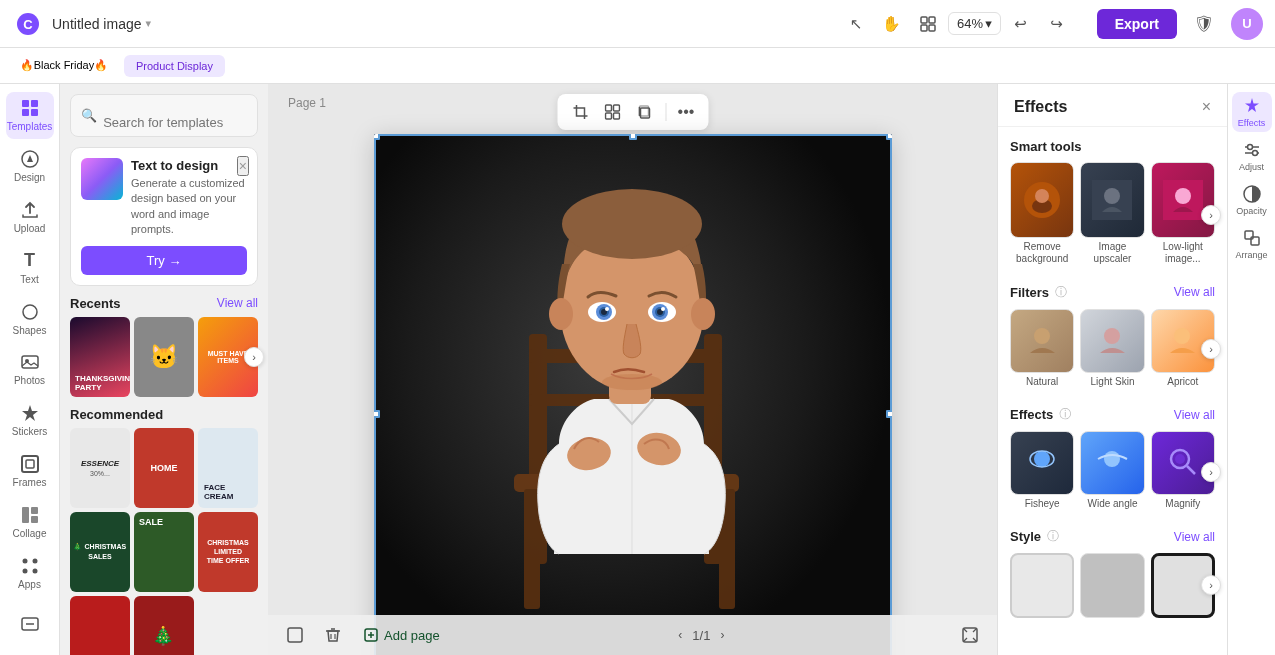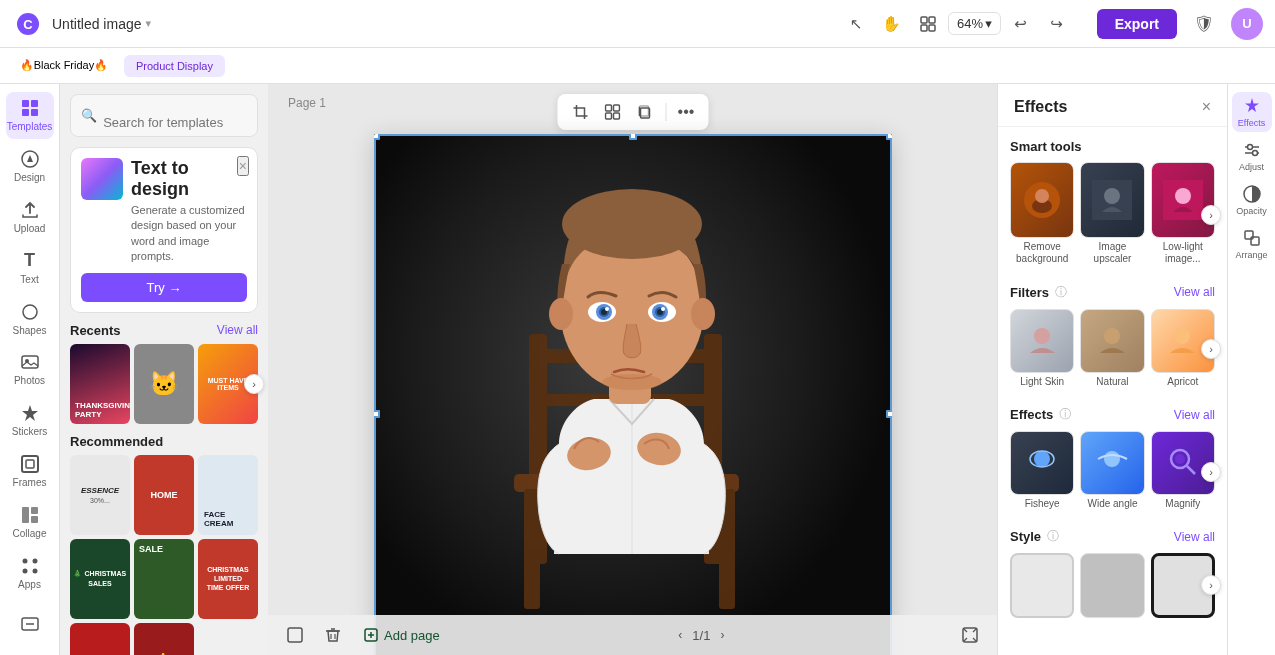--- a/index.html
+++ b/index.html
@@ -145,21 +145,21 @@
       border: 1px solid #e0e0e0; border-radius: 10px;
       padding: 10px; background: #fff; position: relative;
     }
     .ttd-close { position: absolute; top: 8px; right: 8px; cursor: pointer; color: #999; font-size: 14px; }
     .ttd-inner { display: flex; gap: 8px; align-items: flex-start; }
     .ttd-thumb {
       width: 42px; height: 42px; border-radius: 6px;
       background: linear-gradient(135deg, #a78bfa, #f472b6);
       flex-shrink: 0;
     }
-    .ttd-title { font-size: 18px; font-weight: 600; color: #222; margin-bottom: 3px; }
+    .ttd-title { font-size: 13px; font-weight: 600; color: #222; margin-bottom: 3px; }
     .ttd-desc { font-size: 11px; color: #666; line-height: 1.4; }
     .ttd-btn {
       background: #7c4dff; color: #fff;
       border: none; border-radius: 6px;
       padding: 7px 0; width: 100%; font-size: 13px; font-weight: 500;
       cursor: pointer; margin-top: 8px; display: flex; align-items: center; justify-content: center; gap: 4px;
     }
 
     
     .section-header {
@@ -888,37 +888,37 @@
           <div class="section-name-row">
             <span class="section-name">Filters</span>
             <span class="info-icon">ⓘ</span>
           </div>
           <span class="section-viewall">View all</span>
         </div>
         <div style="position:relative;">
           <div class="effects-grid">
 
             <div class="effect-item">
+              <div class="effect-thumb ef2">
+                <svg width="35" height="35" viewBox="0 0 35 35">
+                  <circle cx="17" cy="13" r="8" fill="#c8a070"></circle>
+                  <path d="M5 30 Q17 20 30 30" fill="#a07850"></path>
+                </svg>
+              </div>
+              <div class="effect-label">Natural</div>
+            </div>
+
+            <div class="effect-item">
               <div class="effect-thumb ef1">
                 <svg width="35" height="35" viewBox="0 0 35 35">
                   <circle cx="17" cy="13" r="8" fill="#d4a0a0"></circle>
                   <path d="M5 30 Q17 20 30 30" fill="#c09090"></path>
                 </svg>
               </div>
               <div class="effect-label">Light Skin</div>
-            </div>
-
-            <div class="effect-item">
-              <div class="effect-thumb ef2">
-                <svg width="35" height="35" viewBox="0 0 35 35">
-                  <circle cx="17" cy="13" r="8" fill="#c8a070"></circle>
-                  <path d="M5 30 Q17 20 30 30" fill="#a07850"></path>
-                </svg>
-              </div>
-              <div class="effect-label">Natural</div>
             </div>
 
             <div class="effect-item">
               <div class="effect-thumb ef3">
                 <svg width="35" height="35" viewBox="0 0 35 35">
                   <circle cx="17" cy="13" r="8" fill="#fbbf7a"></circle>
                   <path d="M5 30 Q17 20 30 30" fill="#f59e4a"></path>
                 </svg>
               </div>
               <div class="effect-label">Apricot</div>

